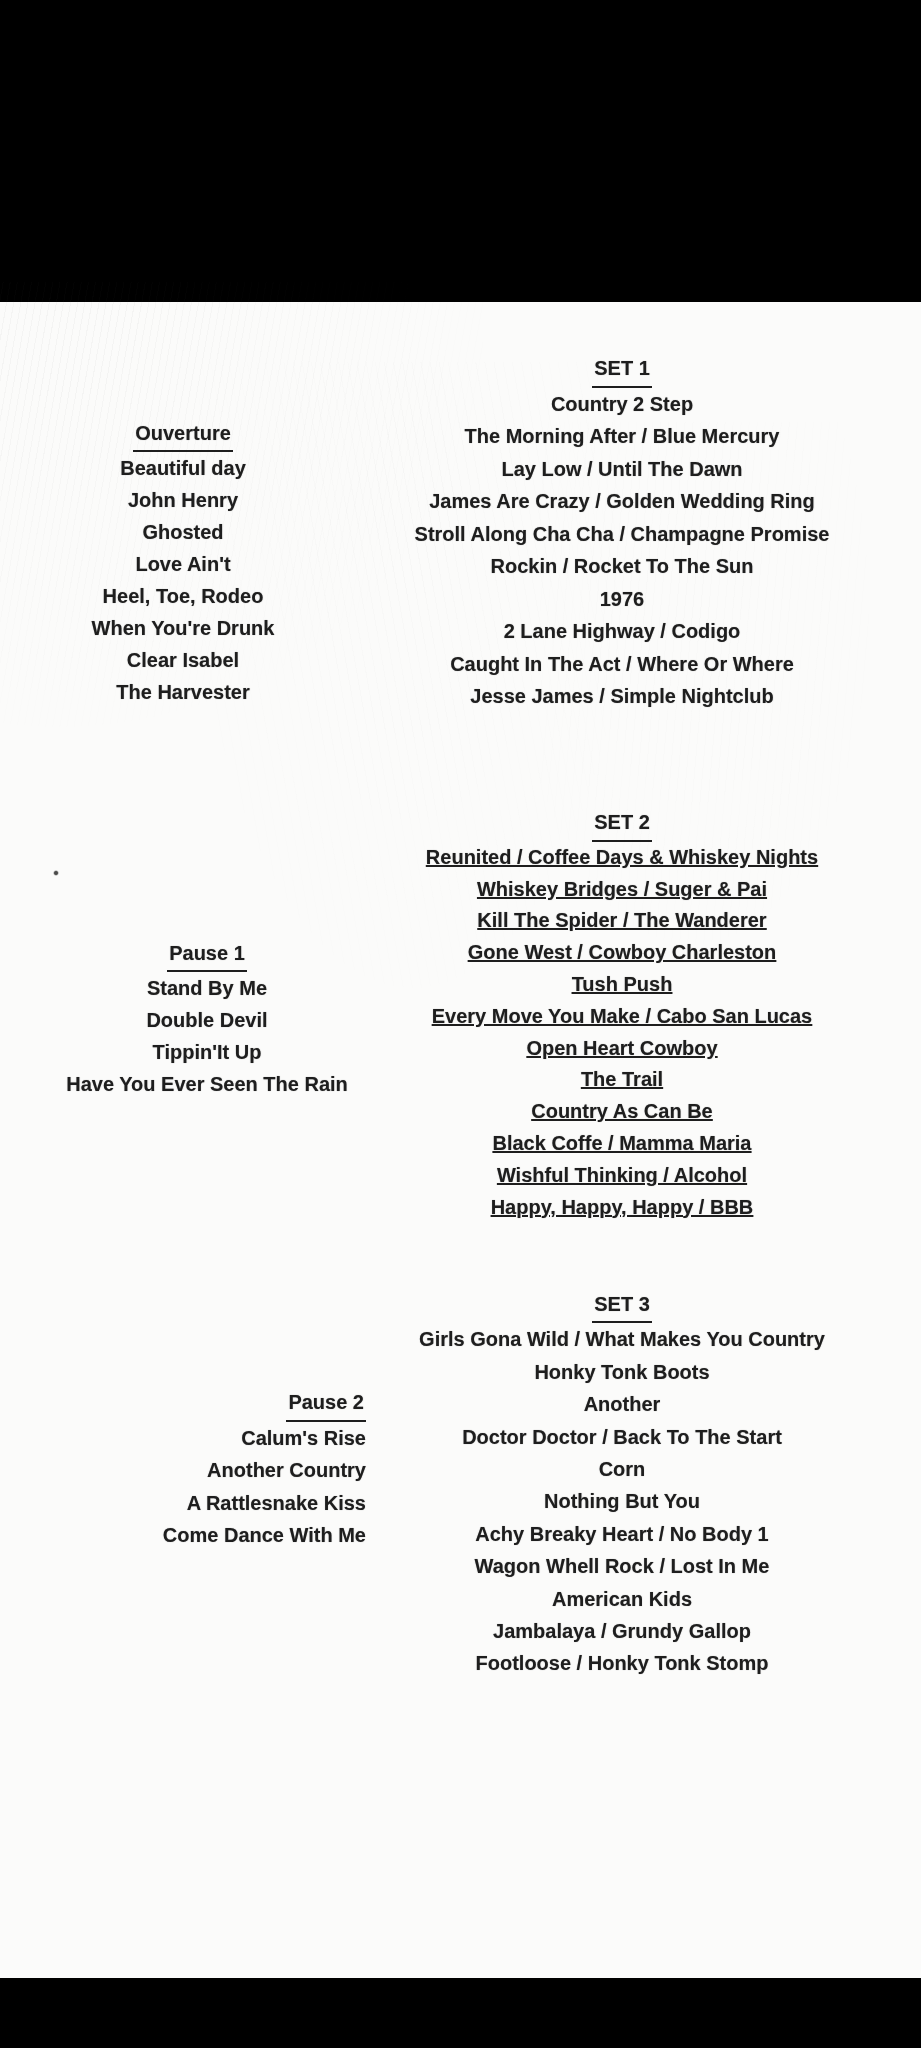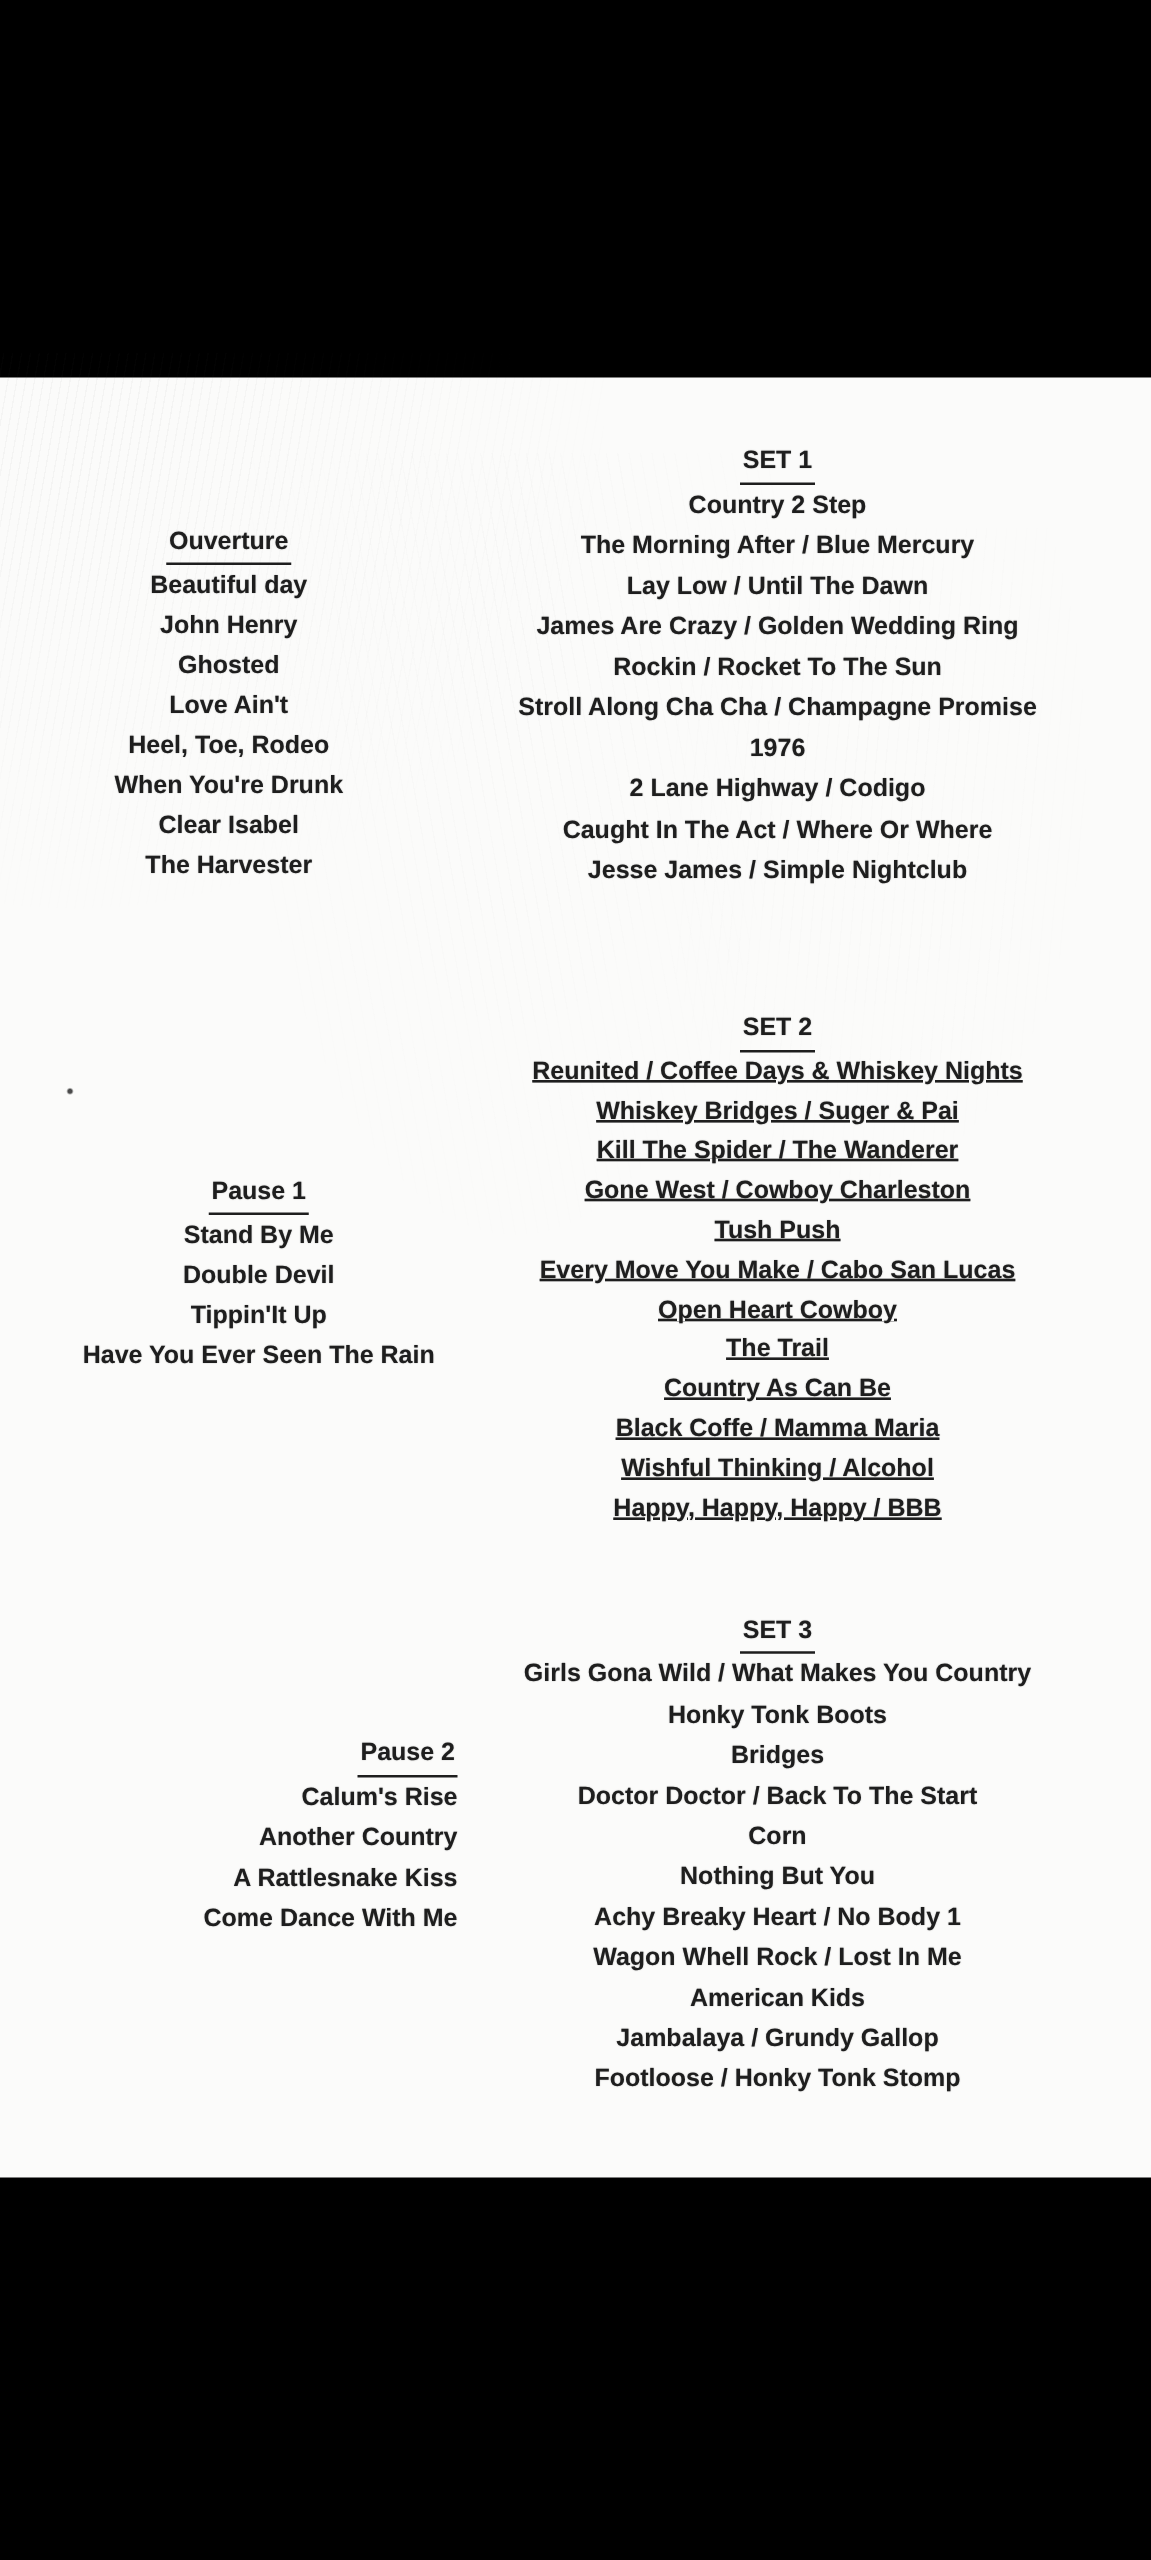--- a/index.html
+++ b/index.html
@@ -4,21 +4,21 @@
 <style>
   html,body{margin:0;padding:0;}
   body{
     width:921px;height:2048px;
     background:#000;
     position:relative;
     overflow:hidden;
     font-family:"Liberation Sans", sans-serif;
   }
   .paper{
-    position:absolute;left:0;top:302px;width:921px;height:1440px;
+    position:absolute;left:0;top:302px;width:921px;height:1676px;
     background:#fbfbfa;
   }
   
   .tex{position:absolute;pointer-events:none;}
   .tex1{
     left:-40px;top:-20px;width:560px;height:480px;
     background:repeating-linear-gradient(100deg, rgba(90,90,90,0.10) 0 1px, rgba(0,0,0,0) 1px 7px);
     opacity:.45;
     -webkit-mask-image:radial-gradient(ellipse at 18% 8%, #000 0%, transparent 72%);
     mask-image:radial-gradient(ellipse at 18% 8%, #000 0%, transparent 72%);
@@ -67,22 +67,22 @@
   <div class="tex tex2"></div>
   <div class="tex tex3"></div>
   <div class="speck"></div>
 
   <div class="group col-r" style="top:50px;line-height:32.5px;">
     <div class="hdr"><span>SET 1</span></div>
     <div>Country 2 Step</div>
     <div>The Morning After /  Blue Mercury</div>
     <div>Lay Low / Until The Dawn</div>
     <div>James Are Crazy / Golden Wedding Ring</div>
+    <div>Stroll Along Cha Cha / Champagne Promise</div>
     <div>Rockin / Rocket To The Sun</div>
-    <div>Stroll Along Cha Cha / Champagne Promise</div>
     <div>1976</div>
     <div>2 Lane Highway / Codigo</div>
     <div>Caught In The Act / Where Or Where</div>
     <div>Jesse James /  Simple Nightclub</div>
   </div>
 
   <div class="group col-l" style="top:115px;line-height:32px;">
     <div class="hdr"><span>Ouverture</span></div>
     <div>Beautiful day</div>
     <div>John Henry</div>
@@ -115,21 +115,21 @@
     <div>Stand By Me</div>
     <div>Double Devil</div>
     <div>Tippin'It Up</div>
     <div>Have You Ever Seen The Rain</div>
   </div>
 
   <div class="group col-r" style="top:986px;line-height:32.4px;">
     <div class="hdr"><span>SET 3</span></div>
     <div>Girls Gona Wild / What Makes You Country</div>
     <div>Honky Tonk Boots</div>
-    <div>Bridges</div>
+    <div>Another</div>
     <div>Doctor Doctor / Back To The Start</div>
     <div>Corn</div>
     <div>Nothing But You</div>
     <div>Achy Breaky Heart / No Body 1</div>
     <div>Wagon Whell Rock /  Lost In Me</div>
     <div>American Kids</div>
     <div>Jambalaya / Grundy Gallop</div>
     <div>Footloose /  Honky Tonk Stomp</div>
   </div>
 

